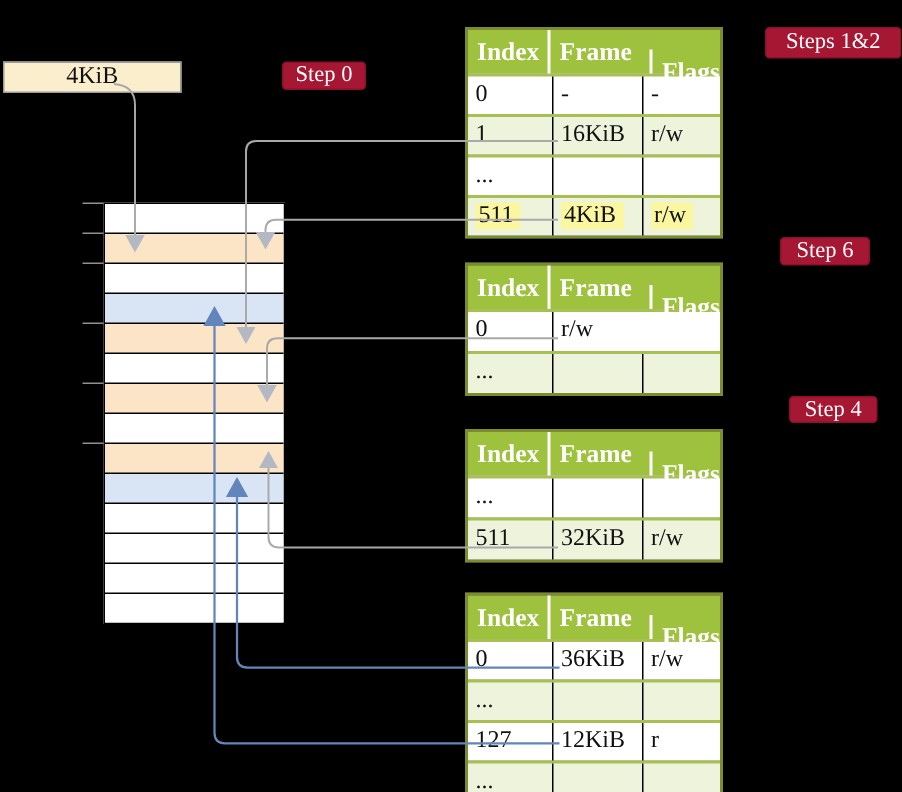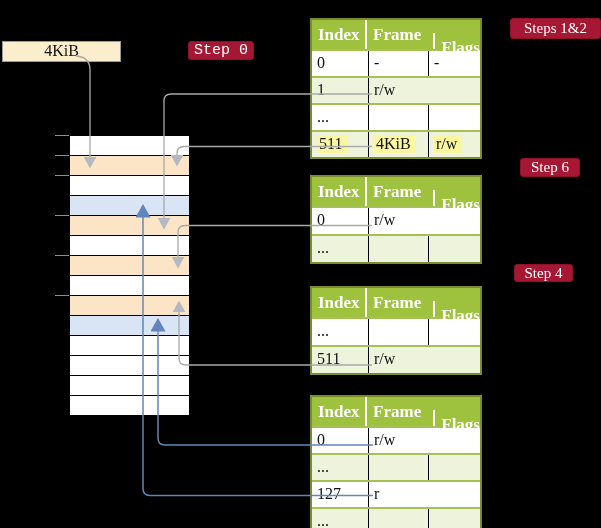--- a/index.html
+++ b/index.html
@@ -26,23 +26,23 @@
     left:2px;top:41px;width:117px;height:19px;
     background:var(--cream);border:1px solid #9a9a9a;
     color:#111;font-size:16px;line-height:18px;text-align:center;
   }
   
   .badge{
     background:var(--accent);color:#fff;font-size:15px;text-align:center;
     border-radius:3px;border:1px solid #8e1029;box-sizing:border-box;
   }
   .badge-steps12{left:510px;top:18px;width:91px;height:21px;line-height:19px;font-family:Liberation Serif, serif;}
-  .badge-step0 {left:188px;top:41px;width:66px;height:19px;line-height:17px;font-family:Liberation Mono, monospace;}
+  .badge-step0 {left:188px;top:41px;width:56px;height:19px;line-height:17px;}
   .badge-step3 {left:520px;top:158px;width:60px;height:19px;line-height:17px;}
-  .badge-step4 {left:514px;top:264px;width:59px;height:18px;line-height:16px;}
+  .badge-step4 {left:526px;top:264px;width:59px;height:18px;line-height:16px;}
   
   .memory{
     left:69px;top:135px;width:119px;
     border:1px solid #000;background:#fff;
   }
   .mem-row{height:19px;border-bottom:1px solid #000;background:#fff;}
   .mem-row:last-child{border-bottom:none;}
   .mem-row.pagetable{background:var(--peach);}
   .mem-row.page{background:var(--pageblue);}
   .mem-row.free{background:#fff;}
@@ -108,20 +108,21 @@
       <div class="pt-hcell">Frame</div>
       <div class="pt-hcell">Flags</div>
     </div>
     <div class="pt-row">
       <div class="pt-cell"><span>0</span></div>
       <div class="pt-cell"><span>-</span></div>
       <div class="pt-cell"><span>-</span></div>
     </div>
     <div class="pt-row shade">
       <div class="pt-cell"><span>1</span></div>
+      <div class="pt-cell"><span>16KiB</span></div>
       <div class="pt-cell"><span>r/w</span></div>
     </div>
     <div class="pt-row">
       <div class="pt-cell"><span>...</span></div>
       <div class="pt-cell"><span></span></div>
       <div class="pt-cell"><span></span></div>
     </div>
     <div class="pt-row shade">
       <div class="pt-cell"><span class="hl">511</span></div>
       <div class="pt-cell"><span class="hl">4KiB</span></div>
@@ -150,40 +151,43 @@
       <div class="pt-hcell">Frame</div>
       <div class="pt-hcell">Flags</div>
     </div>
     <div class="pt-row">
       <div class="pt-cell"><span>...</span></div>
       <div class="pt-cell"><span></span></div>
       <div class="pt-cell"><span></span></div>
     </div>
     <div class="pt-row shade">
       <div class="pt-cell"><span>511</span></div>
+      <div class="pt-cell"><span>32KiB</span></div>
       <div class="pt-cell"><span>r/w</span></div>
     </div>
   </div>
 <div class="abs pt" style="top:395px;">
     <div class="pt-header">
       <div class="pt-hcell">Index</div>
       <div class="pt-hcell">Frame</div>
       <div class="pt-hcell">Flags</div>
     </div>
     <div class="pt-row">
       <div class="pt-cell"><span>0</span></div>
+      <div class="pt-cell"><span>36KiB</span></div>
       <div class="pt-cell"><span>r/w</span></div>
     </div>
     <div class="pt-row shade">
       <div class="pt-cell"><span>...</span></div>
       <div class="pt-cell"><span></span></div>
       <div class="pt-cell"><span></span></div>
     </div>
     <div class="pt-row">
       <div class="pt-cell"><span>127</span></div>
+      <div class="pt-cell"><span>12KiB</span></div>
       <div class="pt-cell"><span>r</span></div>
     </div>
     <div class="pt-row shade">
       <div class="pt-cell"><span>...</span></div>
       <div class="pt-cell"><span></span></div>
       <div class="pt-cell"><span></span></div>
     </div>
   </div>
 
 <svg id="overlay" class="abs" width="601" height="528" viewBox="0 0 601 528">

